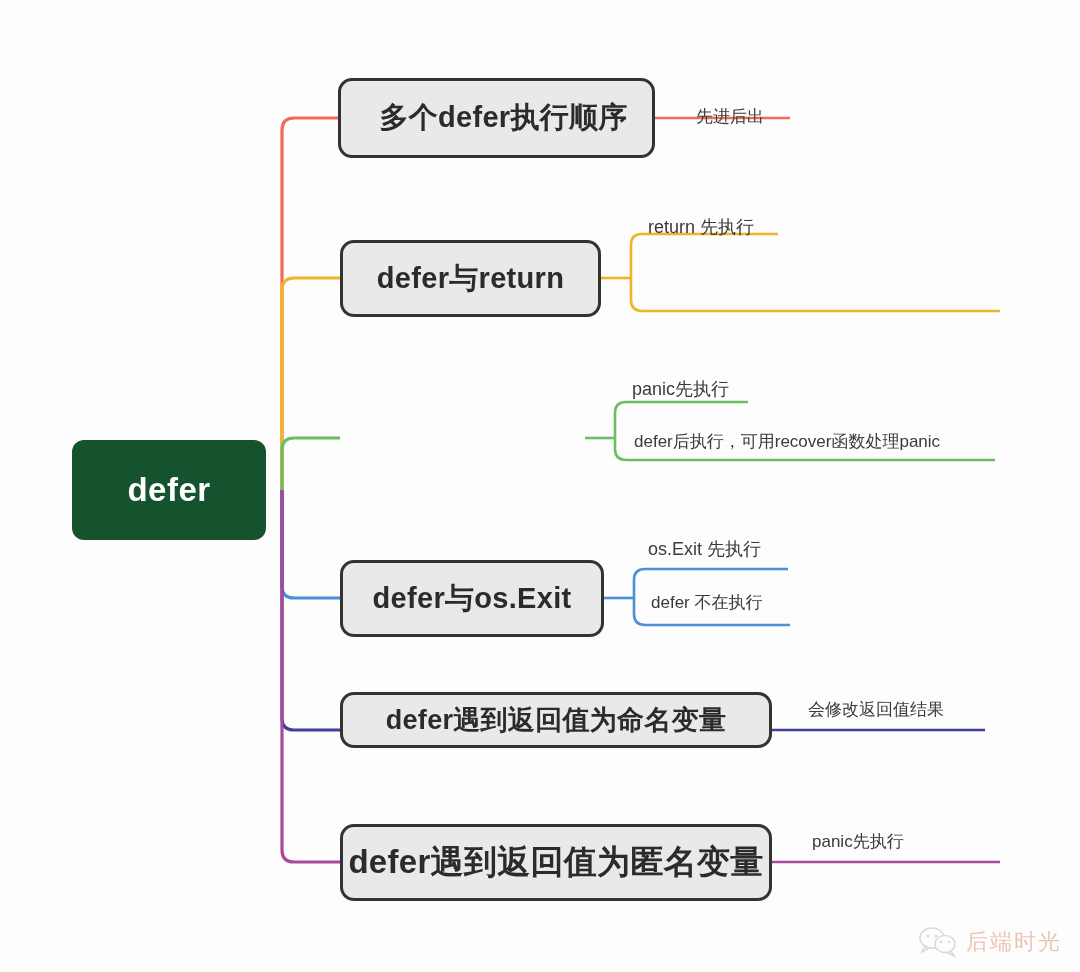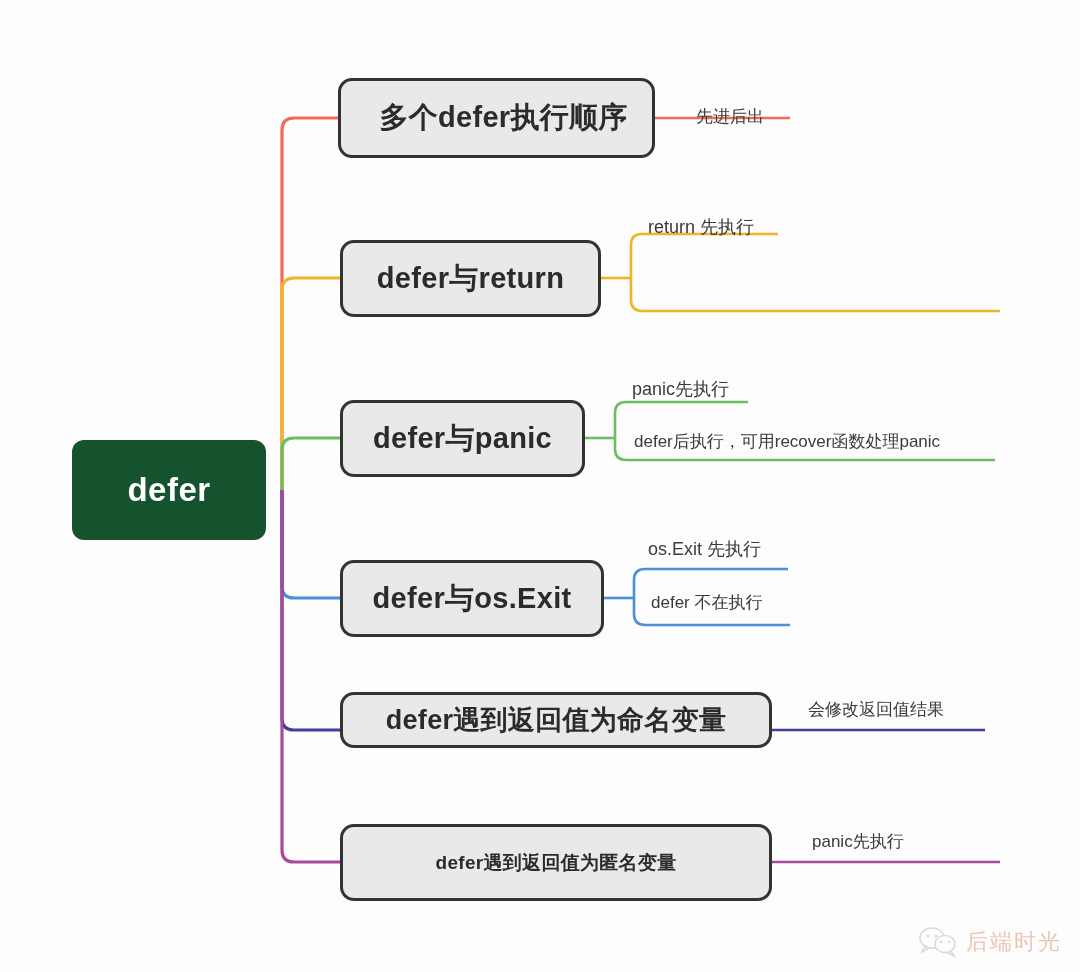--- a/index.html
+++ b/index.html
@@ -133,33 +133,30 @@
   </div>
 
   <div class="node" style="left:338px; top:78px; width:317px; height:80px; font-size:29px;padding-left:14px;">
     <span>多个defer执行顺序</span>
   </div>
 
   <div class="node" style="left:340px; top:240px; width:261px; height:77px; font-size:29px;">
     <span>defer与return</span>
   </div>
 
-  <div class="node" style="left:340px; top:400px; width:245px; height:77px; font-size:29px;">
-    <span>defer与panic</span>
-  </div>
 
   <div class="node" style="left:340px; top:560px; width:264px; height:77px; font-size:29px;">
     <span>defer与os.Exit</span>
   </div>
 
   <div class="node" style="left:340px; top:692px; width:432px; height:56px; font-size:27px;">
     <span>defer遇到返回值为命名变量</span>
   </div>
 
-  <div class="node" style="left:340px; top:824px; width:432px; height:77px; font-size:19px;">
+  <div class="node" style="left:340px; top:824px; width:432px; height:77px; font-size:33px;">
     <span>defer遇到返回值为匿名变量</span>
   </div>
 
   <div class="leaf-label" style="left:696px; top:85px; font-size:17px;margin-top:20px;">先进后出</div>
 
   <div class="sub-box" style="left:648px; top:215px; font-size:18px;">return 先执行</div>
 
   <div class="sub-box" style="left:632px; top:377px; font-size:18px;">panic先执行</div>
   <div class="sub-box" style="left:634px; top:430px; font-size:17px;">defer后执行，可用recover函数处理panic</div>
 

